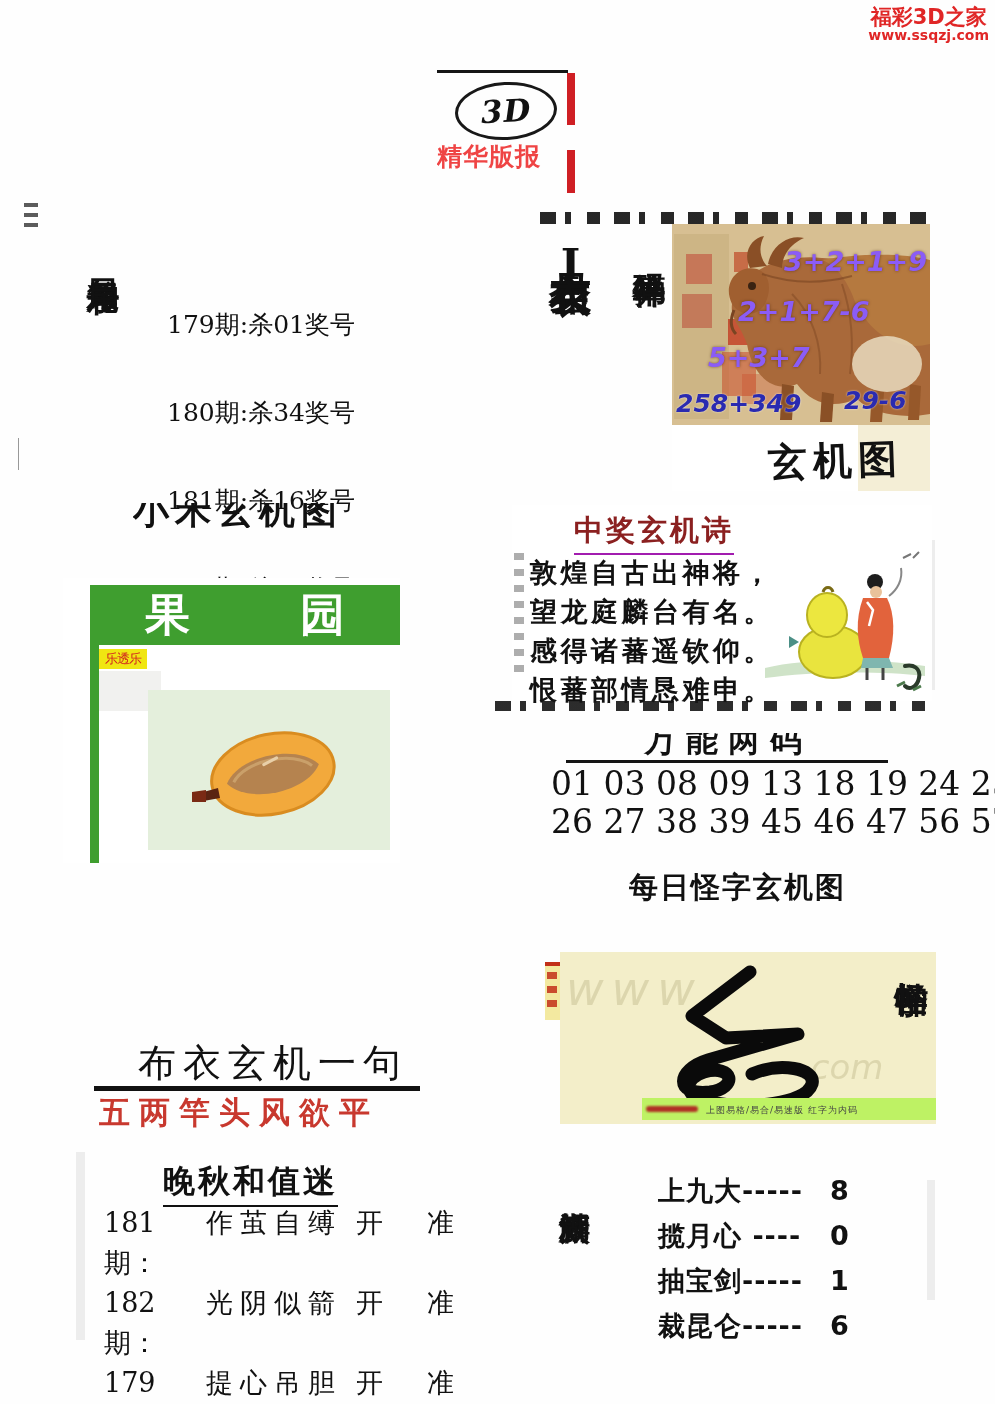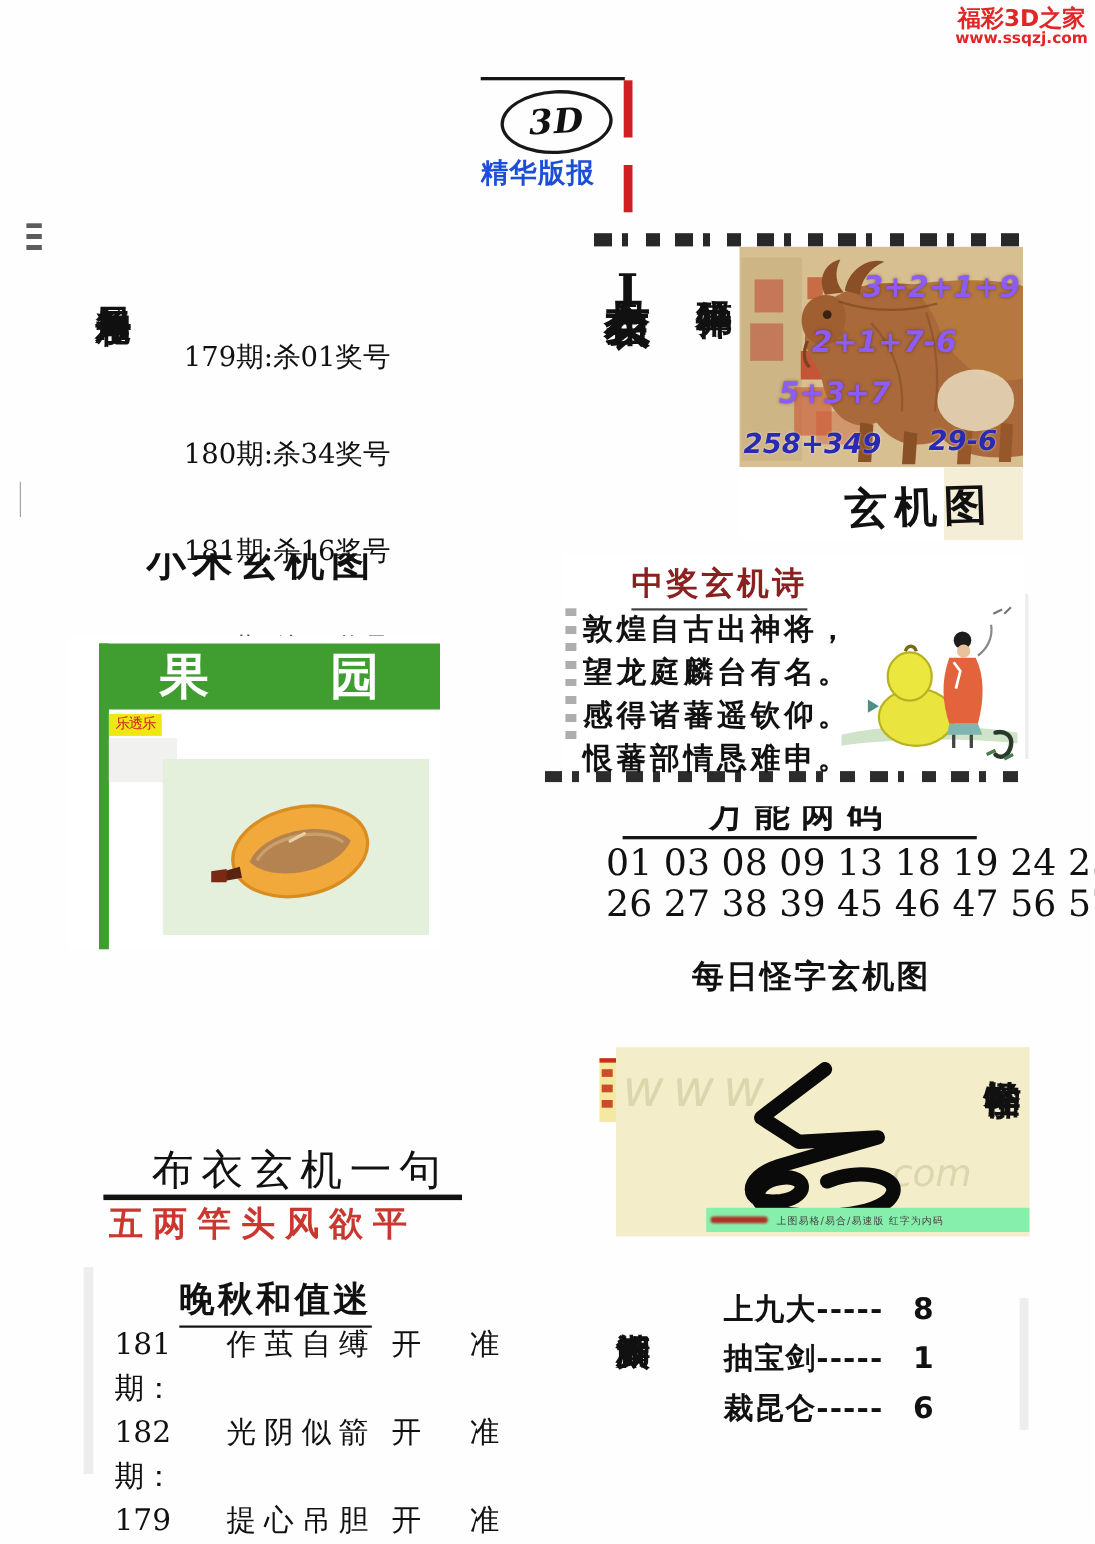--- a/index.html
+++ b/index.html
@@ -12,21 +12,21 @@
   #site-badge{right:6px;top:6px;text-align:center;line-height:1.05;cursor:pointer;}
   #site-name{font-size:21px;font-weight:bold;color:#e02626;font-family:"DejaVu Sans",sans-serif;}
   #site-url{font-size:14px;font-weight:bold;color:#e02626;font-family:"DejaVu Sans",sans-serif;}
   #mast-line{left:437px;top:70px;width:131px;height:3px;background:#161616;}
   #red-bar-1{left:567px;top:73px;width:8px;height:52px;background:#cf1f24;}
   #red-bar-2{left:567px;top:150px;width:8px;height:43px;background:#cf1f24;}
   #logo-oval{left:455px;top:82px;width:96px;height:52px;border:3px solid #181818;border-radius:50%;
              display:flex;align-items:center;justify-content:center;transform:rotate(-3deg);}
   #logo-text{font-size:31px;font-weight:bold;font-style:italic;letter-spacing:1px;}
   #edition{left:437px;top:140px;width:106px;height:30px;overflow:hidden;font-size:25px;font-weight:bold;
-           color:#1d4ed8;letter-spacing:1px;white-space:nowrap;font-family:"DejaVu Sans",sans-serif;}
+           color:#ef4444;letter-spacing:1px;white-space:nowrap;font-family:"DejaVu Sans",sans-serif;}
 
   
   .strip-dashes{background:repeating-linear-gradient(90deg,#151515 0 16px,transparent 16px 25px,
                 #151515 25px 31px,transparent 31px 47px,#151515 47px 60px,transparent 60px 74px);}
   #frag-topleft{left:24px;top:203px;width:14px;height:26px;
                 background:repeating-linear-gradient(180deg,#333 0 4px,transparent 4px 10px);opacity:.8;}
   #thin-vline{left:18px;top:438px;width:1px;height:32px;background:#999;}
   .gray-strip{background:#ededed;}
 
   
@@ -62,21 +62,21 @@
                  color:#d02020;font-size:13px;font-weight:normal;line-height:20px;text-align:center;
                  letter-spacing:-1px;overflow:hidden;}
   #orchard-graybox{position:absolute;left:36px;top:93px;width:62px;height:40px;background:#f1f1ef;}
   #orchard-field{position:absolute;left:85px;top:112px;width:242px;height:160px;background:#e4efdc;}
 
   
   #poem-box{left:512px;top:505px;width:420px;height:196px;background:#fff;}
   #poem-edge-marks{position:absolute;left:2px;top:48px;width:10px;height:120px;
      background:repeating-linear-gradient(180deg,#777 0 7px,transparent 7px 16px);opacity:.6;}
   #poem-title{position:absolute;left:62px;top:6px;font-size:29px;font-weight:bold;color:#8b2020;
-              letter-spacing:3px;border-bottom:2px solid #404040;padding-bottom:2px;}
+              letter-spacing:3px;border-bottom:2px solid #a21caf;padding-bottom:2px;}
   #poem-lines{position:absolute;left:18px;top:48px;font-size:27px;font-weight:bold;line-height:39px;
               letter-spacing:3.5px;}
   #poem-art{position:absolute;left:243px;top:35px;width:177px;height:161px;}
 
   #strip-mid{left:495px;top:701px;width:440px;height:10px;opacity:.9;}
 
   
   #tc-title-wrap{left:570px;top:733px;width:316px;height:26px;overflow:hidden;text-align:center;
                  border-bottom:0;}
   #tc-title{display:inline-block;margin-top:-14px;font-size:32px;font-weight:bold;letter-spacing:10px;
@@ -91,21 +91,21 @@
   #strange-frag{left:545px;top:962px;width:15px;height:54px;background:#f3e9a0;
      border-top:4px solid #c23018;}
   #strange-frag .r{position:absolute;left:2px;width:10px;height:7px;background:#c23018;opacity:.85;}
   #strange-panel{left:560px;top:952px;width:376px;height:172px;background:#f3eec9;overflow:hidden;}
   #strange-watermark{position:absolute;left:6px;top:10px;font-size:46px;font-style:italic;
      color:rgba(170,160,110,.30);font-family:"DejaVu Sans",sans-serif;letter-spacing:8px;}
   #strange-watermark2{position:absolute;left:240px;top:95px;font-size:34px;font-style:italic;
      color:rgba(170,160,110,.30);font-family:"DejaVu Sans",sans-serif;}
   #strange-side{position:absolute;right:4px;top:4px;font-size:33px;font-weight:bold;line-height:38px;
      transform:rotate(2deg);}
-  #strange-caption-strip{position:absolute;left:82px;top:146px;width:294px;height:22px;background:#86efac;}
+  #strange-caption-strip{position:absolute;left:82px;top:146px;width:294px;height:22px;background:#bef264;}
   #strange-caption{position:absolute;left:64px;top:6px;font-size:9px;color:#444;letter-spacing:1px;
      font-family:"DejaVu Sans",sans-serif;}
   #strange-smudge{position:absolute;left:4px;top:8px;width:52px;height:6px;background:#b03125;
      border-radius:3px;filter:blur(1px);}
 
   
   #buyi-title{left:138px;top:1038px;font-size:38px;font-weight:500;letter-spacing:7px;}
   #buyi-underline{left:94px;top:1086px;width:326px;height:5px;background:#111;}
   #buyi-phrase{left:99px;top:1092px;font-size:31px;font-weight:bold;color:#c8382e;letter-spacing:9px;
                font-family:"DejaVu Sans",sans-serif;}
@@ -315,20 +315,24 @@
 
   </div>
 
   <div class="abs vtext" id="th-title">精解太湖</div>
   <div class="abs" id="th-rows">
     <div class="th-row">
       <span class="th-label">上九大-----</span>
       <span class="th-value">8</span>
     </div>
     <div class="th-row">
+      <span class="th-label">揽月心 ----</span>
+      <span class="th-value">0</span>
+    </div>
+    <div class="th-row">
       <span class="th-label">抽宝剑-----</span>
       <span class="th-value">1</span>
     </div>
     <div class="th-row">
       <span class="th-label">裁昆仑-----</span>
       <span class="th-value">6</span>
     </div>
   </div>
 
 </div>

